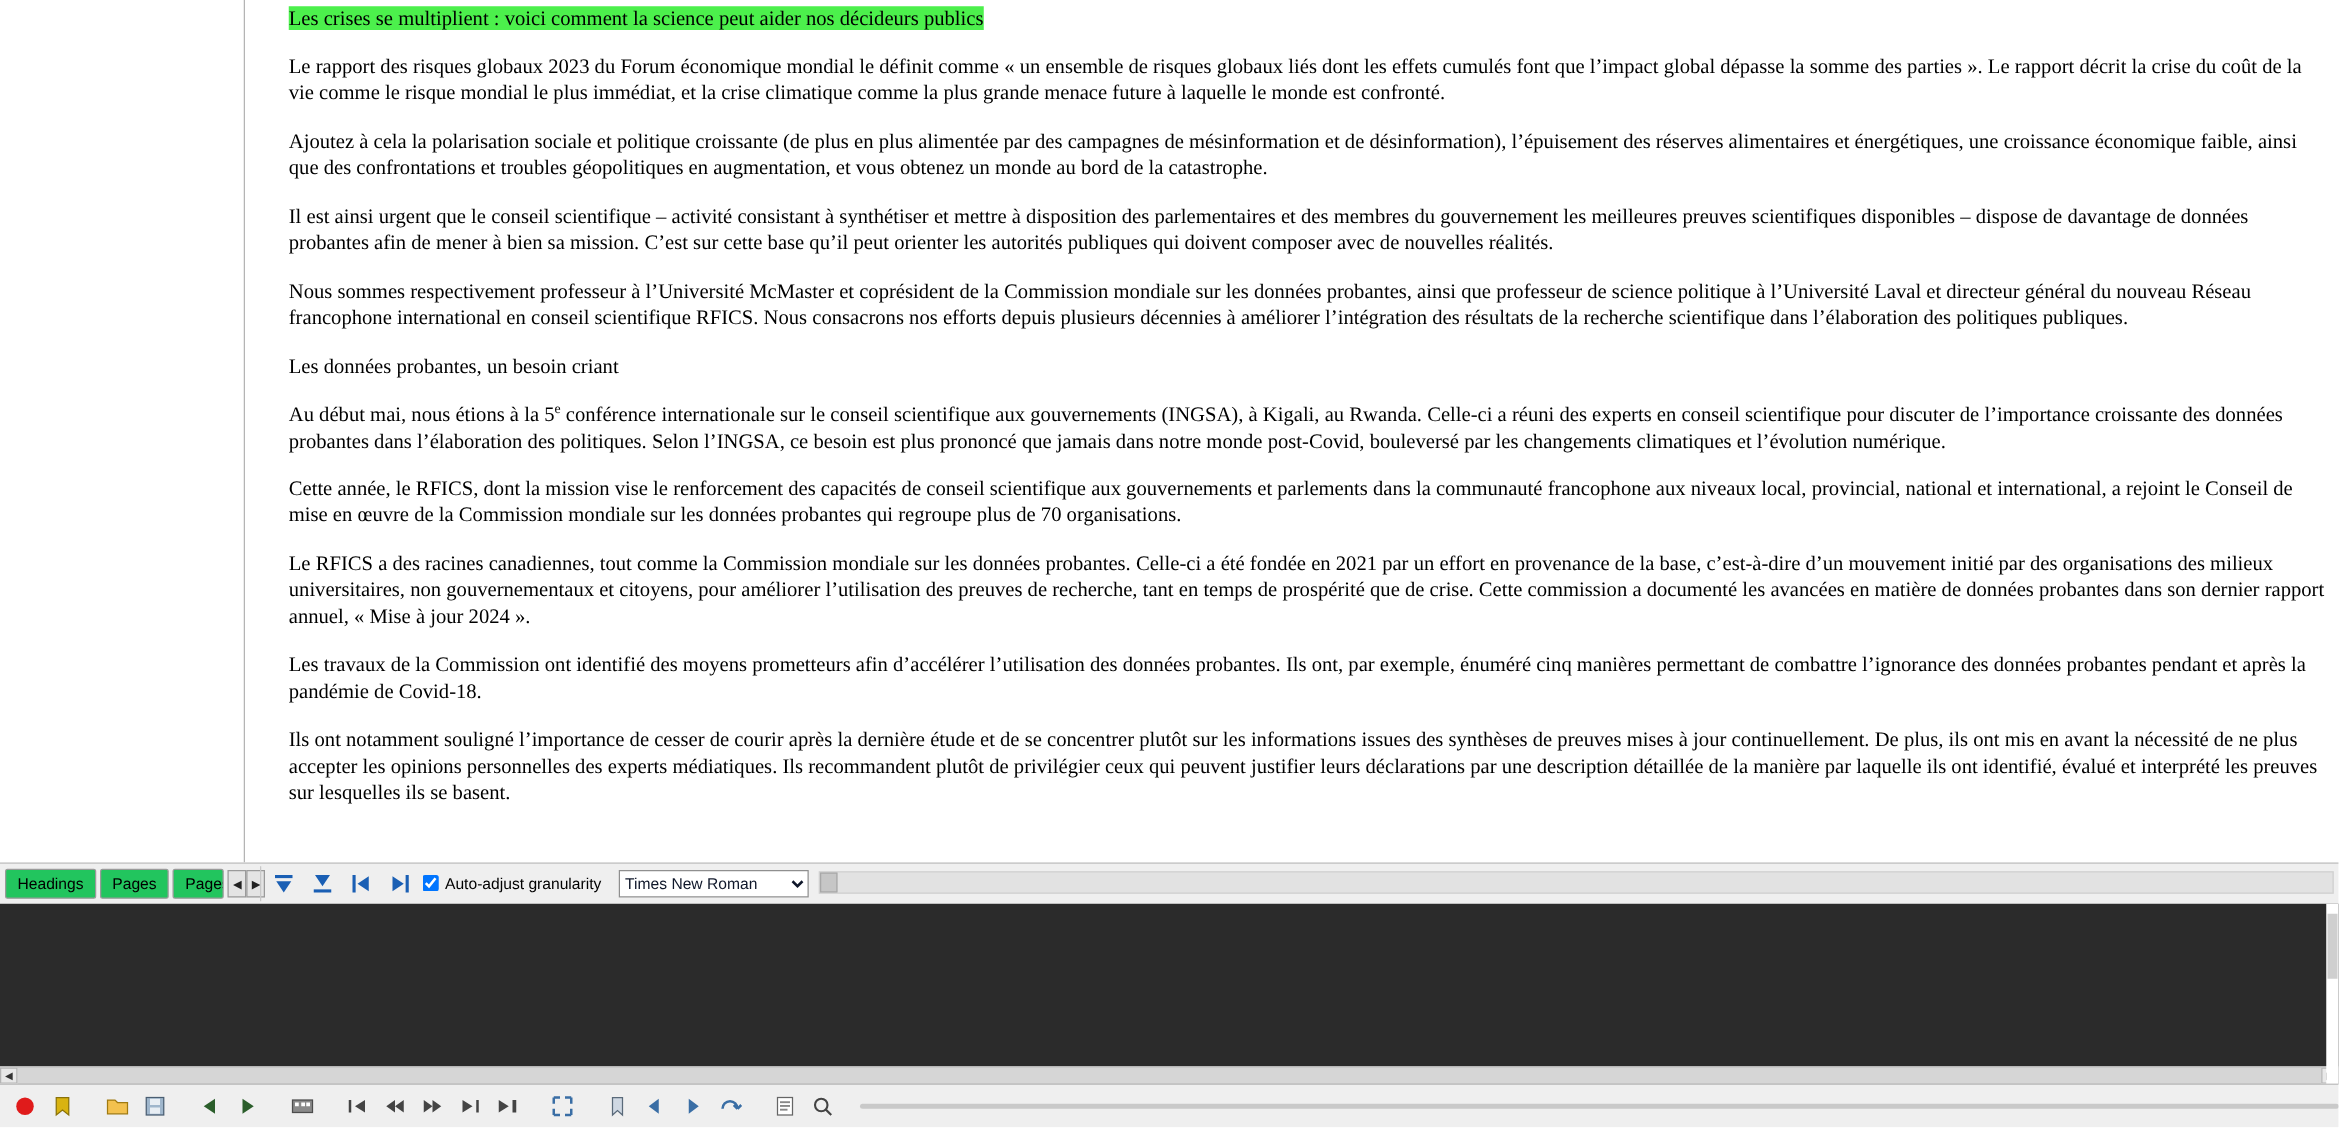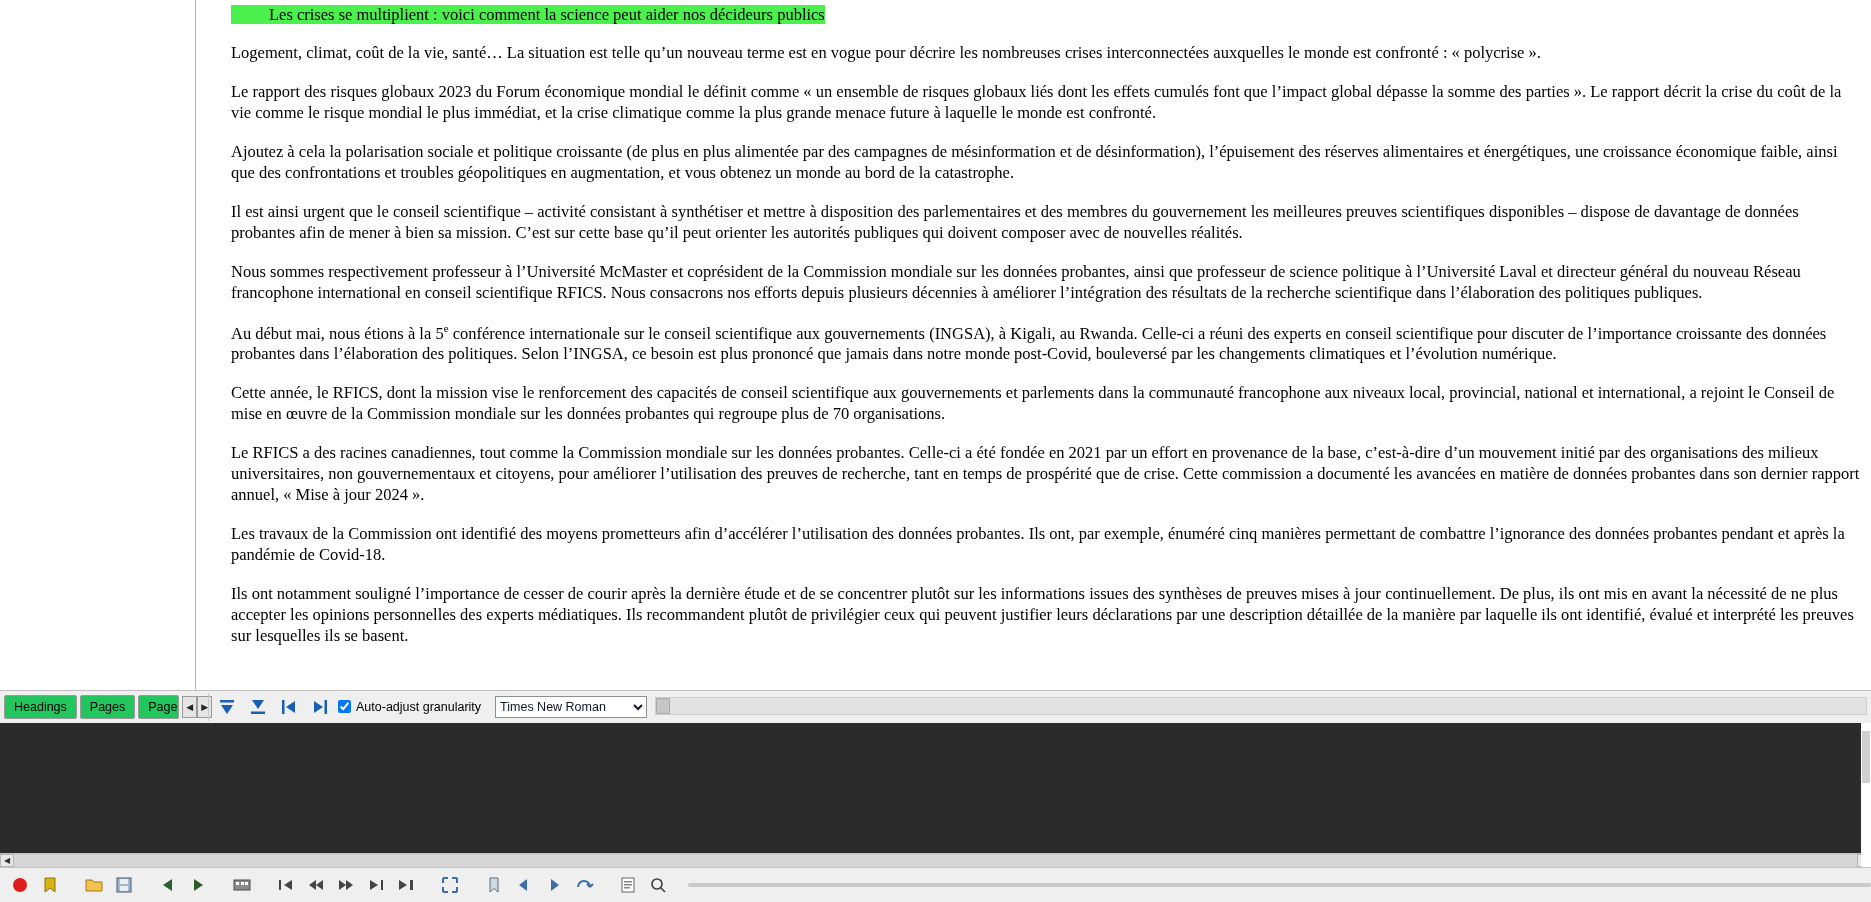--- a/index.html
+++ b/index.html
@@ -41,21 +41,20 @@
   }
   .doc-inner {
     padding-top: 4px;
   }
   .doc-title {
     display: inline;
     background: #4cf04c;
     font-size: 16.5px;
     line-height: 1.3;
     color: #000;
-    padding-left: 38px;
   }
   .title-line { margin: 0 0 0 0; }
   .doc-meta {
     font-size: 16.5px;
     color: #000;
     margin: 18px 0 0 0;
   }
   .doc-p {
     font-size: 16.5px;
     line-height: 1.27;
@@ -269,26 +268,26 @@
   <div class="left-panel"></div>
 
   <div class="doc-pane">
     <div class="doc-inner">
 
       <p class="title-line">
         <span class="doc-title">Les crises se multiplient : voici comment la science peut aider nos décideurs publics</span>
       </p>
 
 
-      <p class="doc-p">Logement, climat, coût de la vie, santé… La situation est telle qu’un nouveau terme est en vogue pour décrire les nombreuses crises interconnectées auxquelles le monde est confronté : « polycrise ».</p>
       <p class="doc-p">Le rapport des risques globaux 2023 du Forum économique mondial le définit comme « un ensemble de risques globaux liés dont les effets cumulés font que l’impact global dépasse la somme des parties ». Le rapport décrit la crise du coût de la vie comme le risque mondial le plus immédiat, et la crise climatique comme la plus grande menace future à laquelle le monde est confronté.</p>
       <p class="doc-p">Ajoutez à cela la polarisation sociale et politique croissante (de plus en plus alimentée par des campagnes de mésinformation et de désinformation), l’épuisement des réserves alimentaires et énergétiques, une croissance économique faible, ainsi que des confrontations et troubles géopolitiques en augmentation, et vous obtenez un monde au bord de la catastrophe.</p>
       <p class="doc-p">Il est ainsi urgent que le conseil scientifique – activité consistant à synthétiser et mettre à disposition des parlementaires et des membres du gouvernement les meilleures preuves scientifiques disponibles – dispose de davantage de données probantes afin de mener à bien sa mission. C’est sur cette base qu’il peut orienter les autorités publiques qui doivent composer avec de nouvelles réalités.</p>
       <p class="doc-p">Nous sommes respectivement professeur à l’Université McMaster et coprésident de la Commission mondiale sur les données probantes, ainsi que professeur de science politique à l’Université Laval et directeur général du nouveau Réseau francophone international en conseil scientifique RFICS. Nous consacrons nos efforts depuis plusieurs décennies à améliorer l’intégration des résultats de la recherche scientifique dans l’élaboration des politiques publiques.</p>
 
+      <p class="doc-sub">Les données probantes, un besoin criant</p>
 
       <p class="doc-p">
         <span>Au début mai, nous étions à la 5</span><sup>e</sup><span> conférence internationale sur le conseil scientifique aux gouvernements (INGSA), à Kigali, au Rwanda. Celle-ci a réuni des experts en conseil scientifique pour discuter de l’importance croissante des données probantes dans l’élaboration des politiques. Selon l’INGSA, ce besoin est plus prononcé que jamais dans notre monde post-Covid, bouleversé par les changements climatiques et l’évolution numérique.</span>
       </p>
 
       <p class="doc-p">Cette année, le RFICS, dont la mission vise le renforcement des capacités de conseil scientifique aux gouvernements et parlements dans la communauté francophone aux niveaux local, provincial, national et international, a rejoint le Conseil de mise en œuvre de la Commission mondiale sur les données probantes qui regroupe plus de 70 organisations.</p>
       <p class="doc-p">Le RFICS a des racines canadiennes, tout comme la Commission mondiale sur les données probantes. Celle-ci a été fondée en 2021 par un effort en provenance de la base, c’est-à-dire d’un mouvement initié par des organisations des milieux universitaires, non gouvernementaux et citoyens, pour améliorer l’utilisation des preuves de recherche, tant en temps de prospérité que de crise. Cette commission a documenté les avancées en matière de données probantes dans son dernier rapport annuel, « Mise à jour 2024 ».</p>
       <p class="doc-p">Les travaux de la Commission ont identifié des moyens prometteurs afin d’accélérer l’utilisation des données probantes. Ils ont, par exemple, énuméré cinq manières permettant de combattre l’ignorance des données probantes pendant et après la pandémie de Covid-18.</p>
       <p class="doc-p">Ils ont notamment souligné l’importance de cesser de courir après la dernière étude et de se concentrer plutôt sur les informations issues des synthèses de preuves mises à jour continuellement. De plus, ils ont mis en avant la nécessité de ne plus accepter les opinions personnelles des experts médiatiques. Ils recommandent plutôt de privilégier ceux qui peuvent justifier leurs déclarations par une description détaillée de la manière par laquelle ils ont identifié, évalué et interprété les preuves sur lesquelles ils se basent.</p>
 

